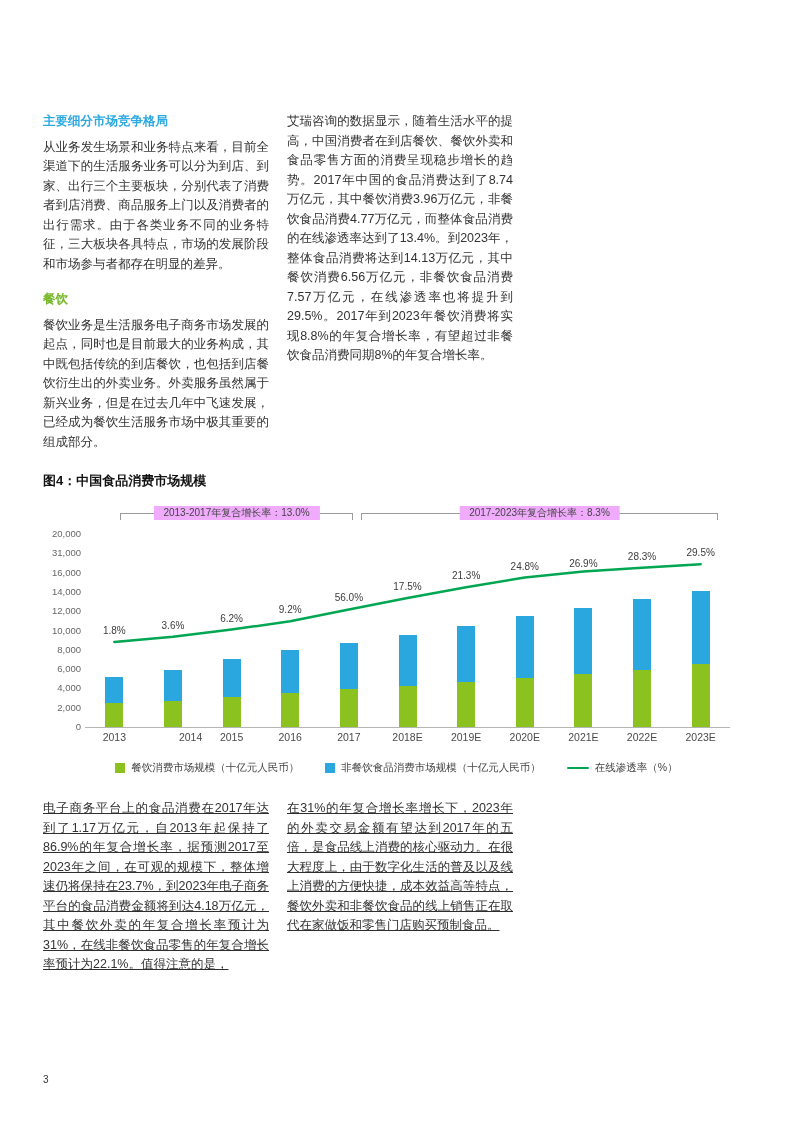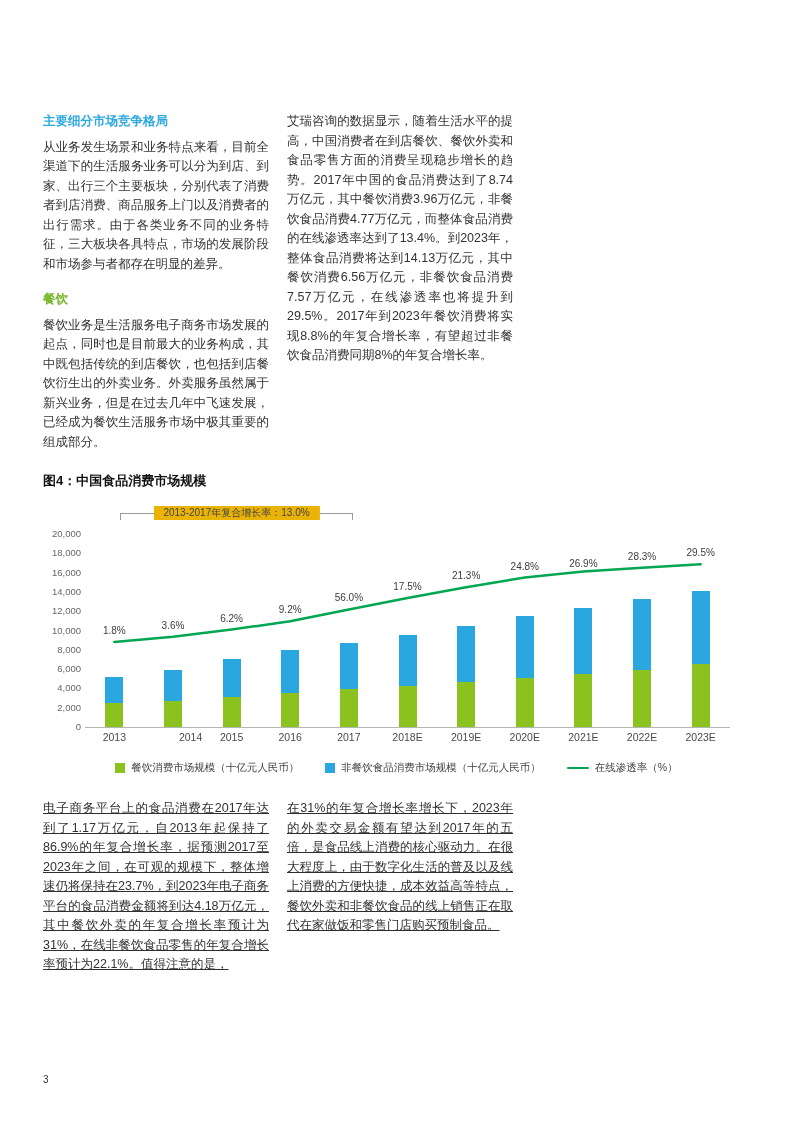--- a/index.html
+++ b/index.html
@@ -26,21 +26,21 @@
   .h-green{font-size:12.5px;font-weight:bold;color:#76b82a;margin:16px 0 6px 0;}
   .para{margin:0;}
   .fig-title{margin-top:20px;font-size:13px;font-weight:bold;color:#111;}
   
   .chart{position:relative;margin-top:10px;width:707px;}
   .bracket-band{position:relative;height:26px;}
   .bracket{position:absolute;top:6px;height:14px;}
   .bracket .bline{position:absolute;top:7px;left:0;right:0;height:1px;background:#9b9b9b;}
   .bracket .btext{
     position:absolute;top:0;left:50%;transform:translateX(-50%);
-    background:#eab308;padding:0 10px;font-size:10px;line-height:14px;color:#444;white-space:nowrap;
+    background:#f0abfc;padding:0 10px;font-size:10px;line-height:14px;color:#444;white-space:nowrap;
   }
   .bracket::before,.bracket::after{content:"";position:absolute;top:7px;width:1px;height:7px;background:#9b9b9b;}
   .bracket::before{left:0;}
   .bracket::after{right:0;}
   .bracket-left{left:77px;width:233px;}
   .bracket-right{left:318px;width:357px;}
   .plot-wrap{position:relative;margin-top:8px;height:193px;}
   .y-axis{position:absolute;left:0;top:0;width:38px;height:193px;}
   .ytick{position:absolute;right:0;font-size:9.5px;color:#666;line-height:10px;text-align:right;width:38px;}
   .plot{position:absolute;left:42px;top:0;width:645px;height:193px;border-bottom:1px solid #b5b5b5;}
@@ -78,26 +78,30 @@
     </div>
 
     <div class="fig-title">图4：中国食品消费市场规模</div>
 
     <div class="chart">
       <div class="bracket-band">
         <div class="bracket bracket-left">
           <div class="bline"></div>
           <div class="btext">2013-2017年复合增长率：13.0%</div>
         </div>
+        <div class="bracket bracket-right">
+          <div class="bline"></div>
+          <div class="btext">2017-2023年复合增长率：8.3%</div>
+        </div>
       </div>
 
       <div class="plot-wrap">
         <div class="y-axis" id="y-axis">
             <div class="ytick" style="top: -5px;">20,000</div>
-            <div class="ytick" style="top: 14.3px;">18,000</div>
+            <div class="ytick" style="top: 14.3px;">31,000</div>
             <div class="ytick" style="top: 33.6px;">16,000</div>
             <div class="ytick" style="top: 52.9px;">14,000</div>
             <div class="ytick" style="top: 72.2px;">12,000</div>
             <div class="ytick" style="top: 91.5px;">10,000</div>
             <div class="ytick" style="top: 110.8px;">8,000</div>
             <div class="ytick" style="top: 130.1px;">6,000</div>
             <div class="ytick" style="top: 149.4px;">4,000</div>
             <div class="ytick" style="top: 168.7px;">2,000</div>
             <div class="ytick" style="top: 188px;">0</div>
           </div>

